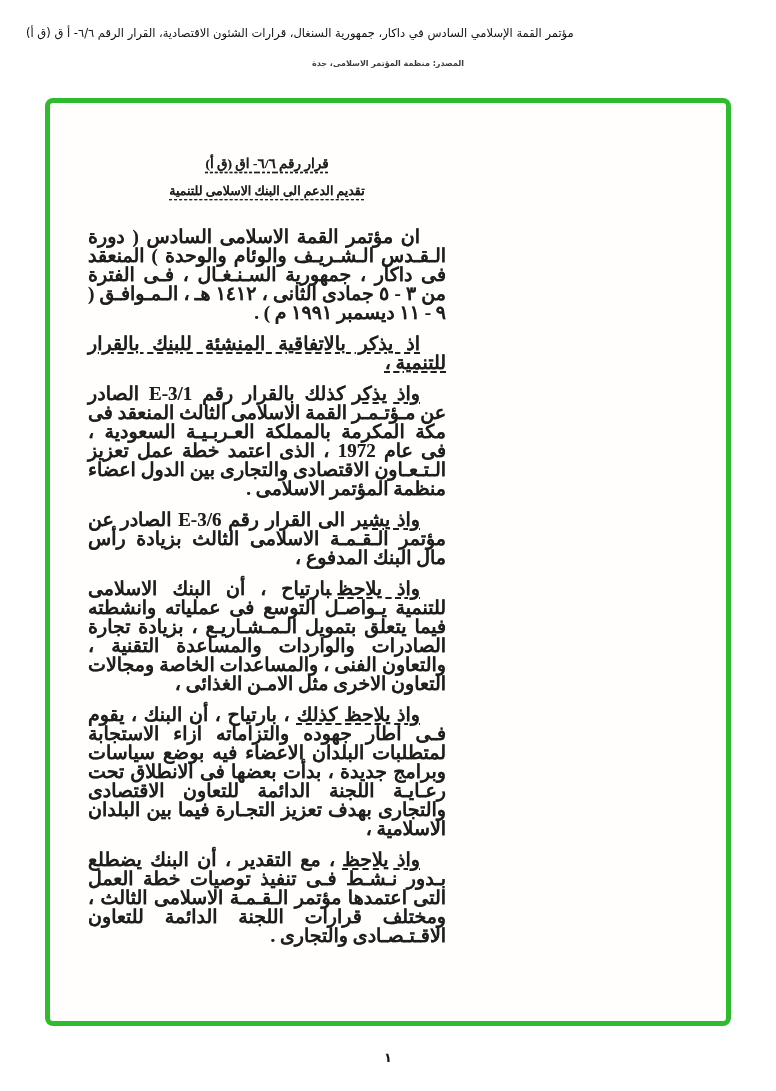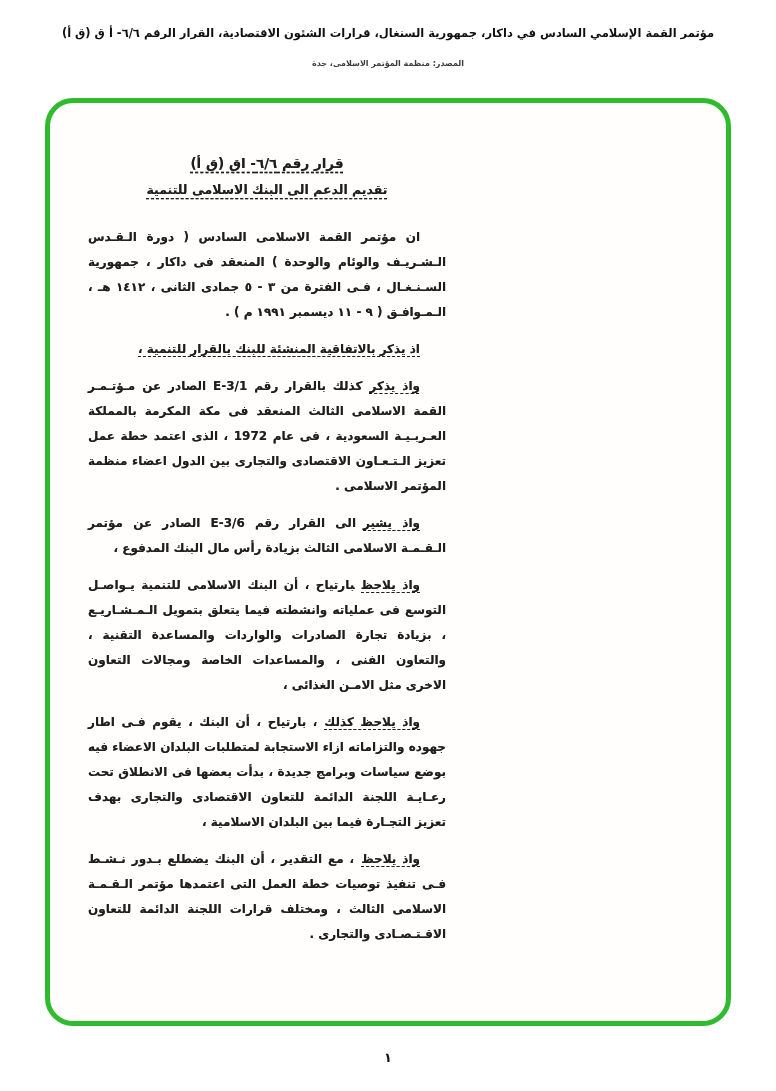--- a/index.html
+++ b/index.html
@@ -7,41 +7,42 @@
     width: 776px; height: 1091px;
     background: #ffffff;
     font-family: "DejaVu Sans", sans-serif;
     color: #1e1e1e;
     overflow: hidden;
   }
   
   .top-header {
     margin: 26px 26px 0;
     direction: rtl;
-    text-align: center;
+    text-align: left;
     font-size: 11.5px;
-    font-weight: 700;
+    font-weight: 400;
     color: #101010;
   }
   .source-line {
     margin-top: 19px;
     direction: rtl;
     text-align: center;
     font-size: 8px;
     font-weight: 700;
     color: #3c3c3c;
   }
   
   .green-frame {
     width: 686px;
     height: 928px;
     margin: 30px auto 0;
     border: 5px solid #2ebc2e;
-    border-radius: 28px;
+    border-radius: 8px;
     background: #fffefc;
+    font-family: Liberation Serif, serif;
   }
   
   .scan-page {
     direction: rtl;
     margin: 52px 280px 0 38px;
     text-shadow: 0 0 0.5px rgba(20,20,20,0.55);
   }
   .title-block {
     text-align: center;
     font-weight: 700;
@@ -50,22 +51,22 @@
   .t-line {
     font-size: 13.5px;
     text-decoration: underline;
     text-decoration-style: dashed;
     text-underline-offset: 4px;
     margin-bottom: 11px;
   }
   .t-line:nth-child(2) { font-size: 12.5px; margin-bottom: 9px; }
   .t-line:nth-child(3) { margin-bottom: 8px; }
   .para {
-    font-size: 12px;
-    line-height: 25px;
+    font-size: 19px;
+    line-height: 19px;
     font-weight: 700;
     text-align: justify;
     text-indent: 26px;
     margin-bottom: 12px;
   }
   .para .lead {
     text-decoration: underline;
     text-decoration-style: dashed;
     text-underline-offset: 3px;
   }

